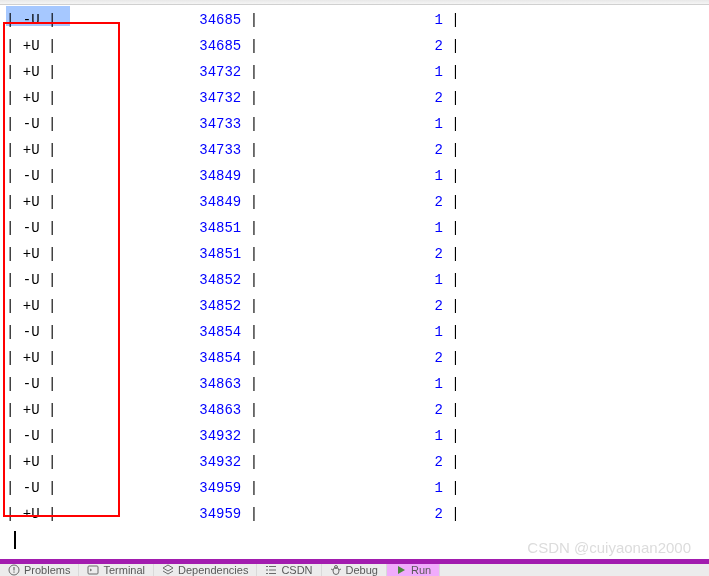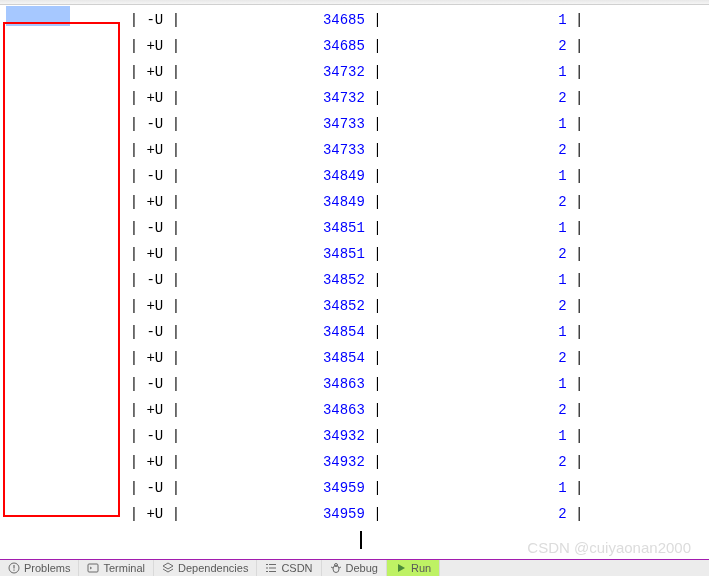--- a/index.html
+++ b/index.html
@@ -17,21 +17,20 @@
     background: linear-gradient(#e8e8e8, #f5f5f5);
     border-bottom: 1px solid #d0d0d0;
     width: 100%;
   }
   .console {
     padding: 2px 2px 0 6px;
     line-height: 26px;
     white-space: pre;
     color: #000;
     position: relative;
-    text-align: center;
   }
   .row { height: 26px; }
   .pipe { color: #000; }
   .num { color: #0000ff; }
   .cursor-line {
     display: inline-block;
     width: 2px;
     height: 18px;
     background: #000;
     vertical-align: middle;
@@ -67,39 +66,39 @@
     pointer-events: none;
     text-align: center;
   }
   .bottom-bar {
     position: absolute;
     left: 0;
     bottom: 0;
     height: 17px;
     width: 100%;
     background: #ececec;
-    border-top: 1px solid #a21caf;
+    border-top: 5px solid #a21caf;
     display: flex;
     align-items: center;
     font-family: "Segoe UI", Arial, sans-serif;
     font-size: 11px;
     color: #595959;
     overflow: hidden;
   }
   .tab {
     display: flex;
     align-items: center;
     gap: 4px;
     padding: 0 8px;
     height: 100%;
     border-right: 1px solid #d9d9d9;
     cursor: pointer;
   }
   .tab.active {
-    background: #bef264;
+    background: #f0abfc;
   }
   .ico {
     display: inline-flex;
     width: 12px;
     height: 12px;
     align-items: center;
     justify-content: center;
   }
 </style>
 </head>

